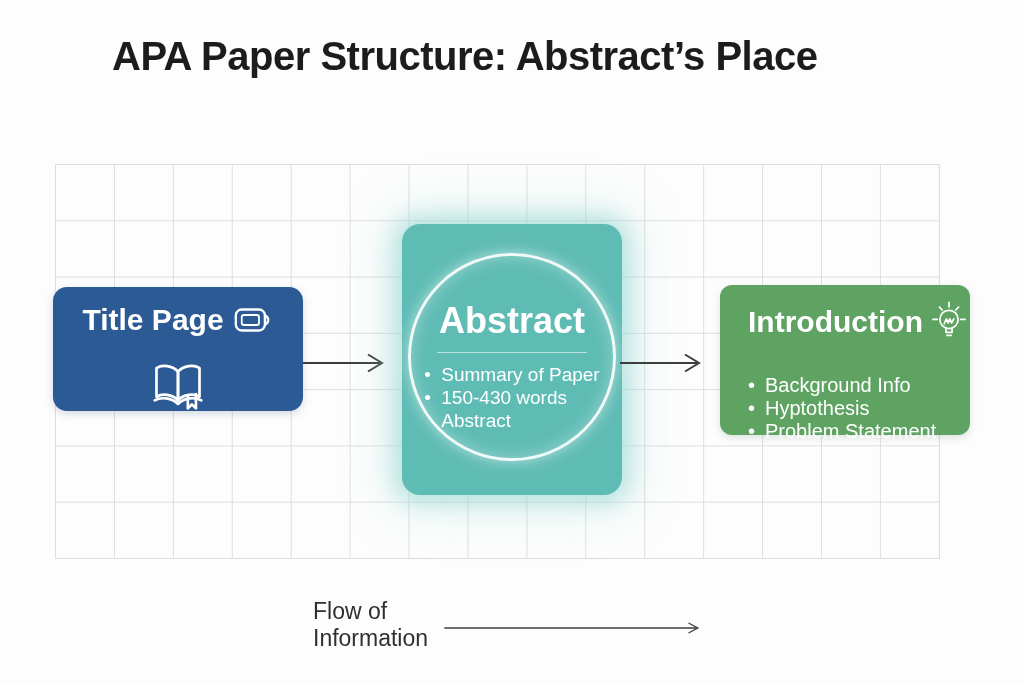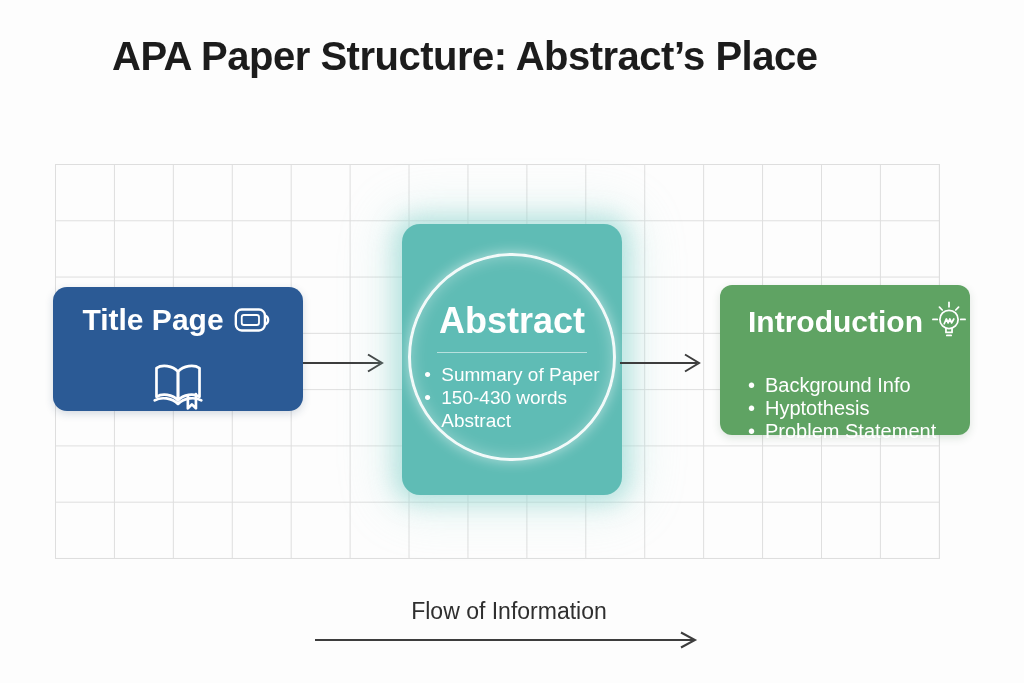--- a/index.html
+++ b/index.html
@@ -98,21 +98,21 @@
     display:flex;flex-direction:column;align-items:flex-start;
   }
   .node-green .node-head{margin-top:0;gap:6px;}
   .node-green .head-label{font-size:30px;}
   .node-green .divider{width:196px;margin-top:9px;}
   .node-green .bullet-list{margin-top:20px;font-size:20px;line-height:23px;}
 
   
   .flow{
     position:absolute;left:313px;top:598px;width:392px;
-    display:flex;flex-direction:column;align-items:center;
+    display:flex;flex-direction:row;align-items:center;
   }
   .flow-label{font-size:23px;color:#2f2f2f;margin-bottom:5px;}
 
   .icon{display:inline-flex;line-height:0;}
 </style>
 </head>
 <body>
 
 <div class="canvas">
 

